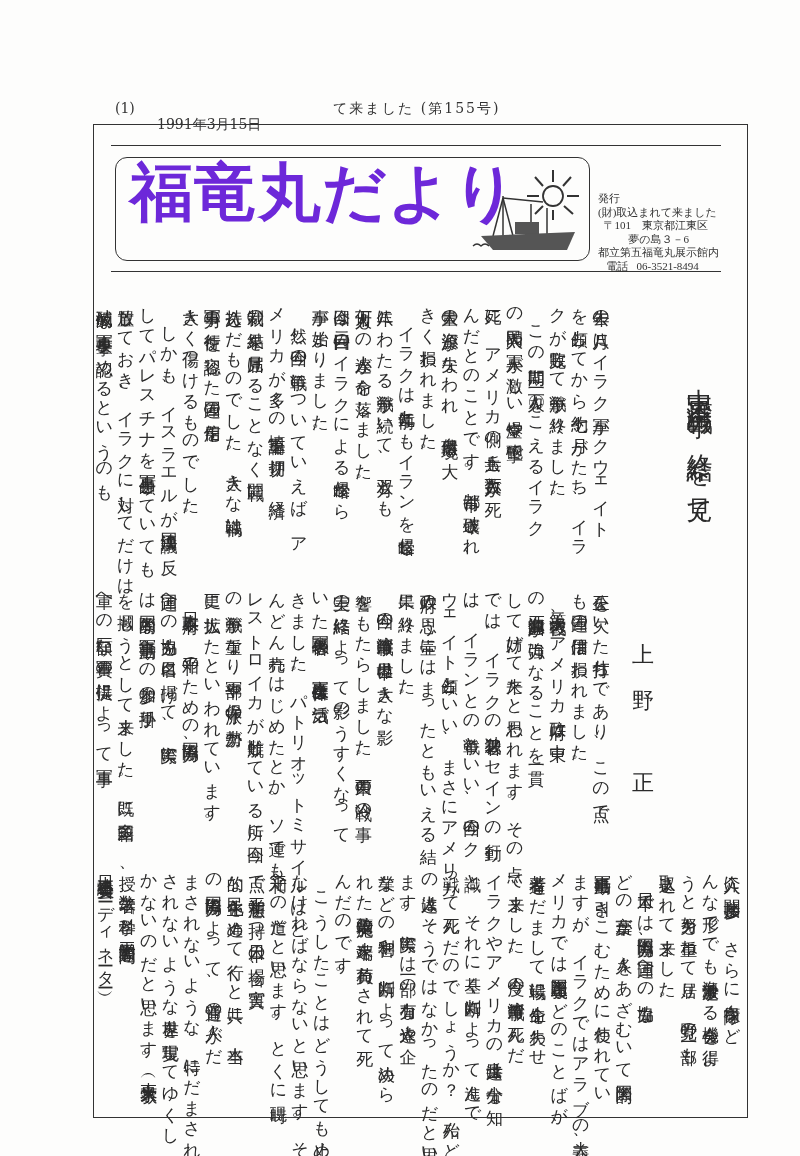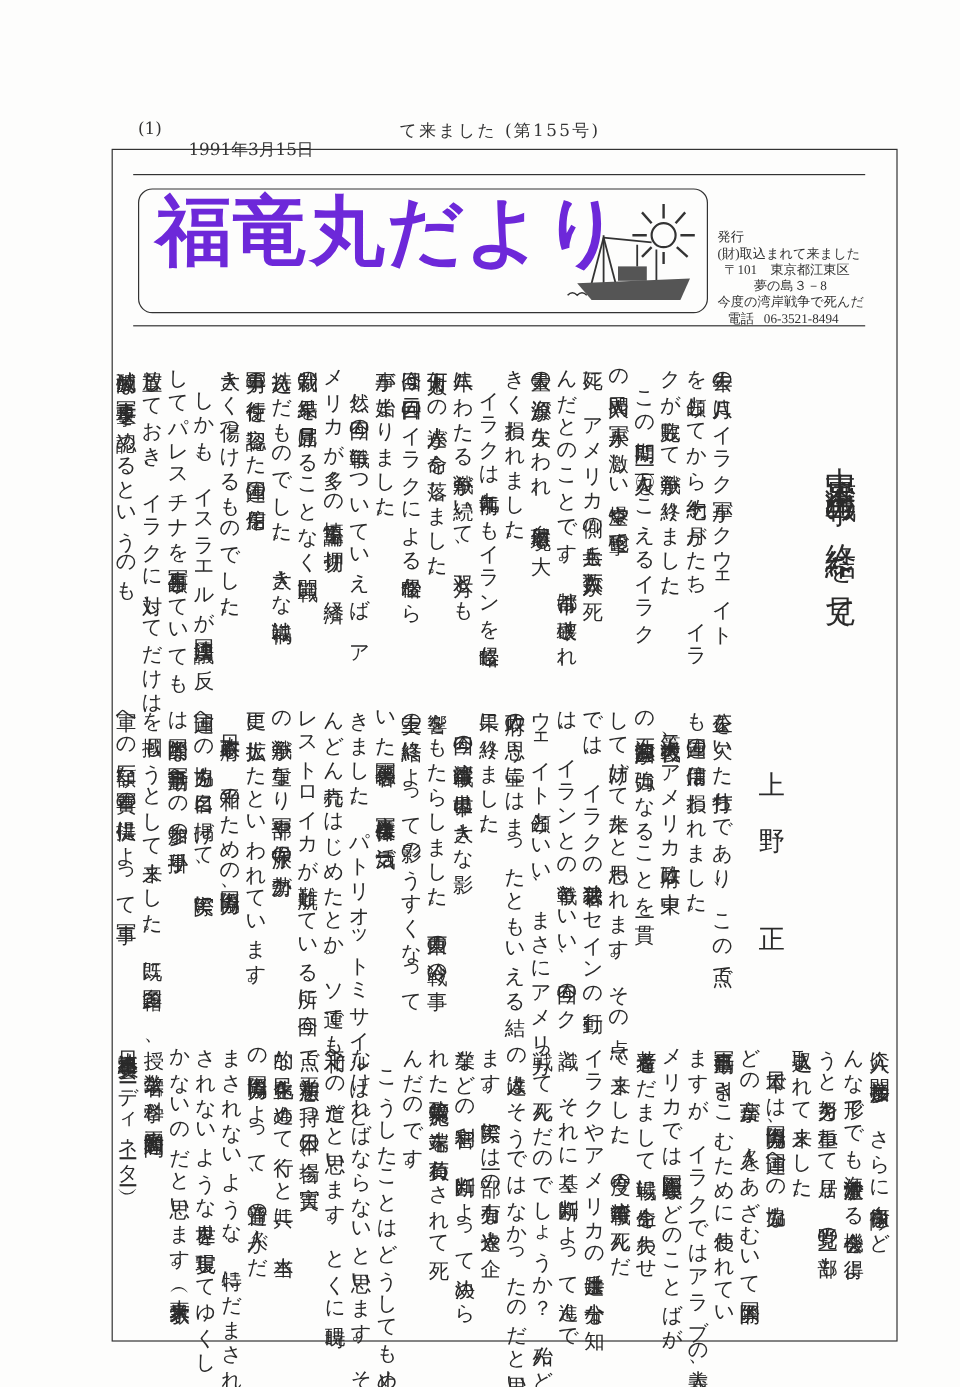--- a/index.html
+++ b/index.html
@@ -104,22 +104,22 @@
     <path d="M10 70 L104 66 L96 84 L22 84 Z" fill="#555"></path>
 
     <path d="M2 80 q4 -4 8 0 q4 -4 8 0" stroke="#333" fill="none" stroke-width="1.3"></path>
   </svg>
 </div>
 
 <div class="publisher">
   <div>発行</div>
   <div>(財)取込まれて来ました</div>
   <div>  〒101    東京都江東区</div>
-  <div>           夢の島３－8</div>
-  <div>今度の湾岸戦争で死んだ</div>
+  <div>           夢の島３－6</div>
+  <div>都立第五福竜丸展示館内</div>
   <div>   電話   06-3521-8494</div>
 </div>
 
 <div class="headline">中東湾岸戦争の終結を見て</div>
 <div class="author">
   <span style="top:0">上</span>
   <span style="top:46px">野</span>
   <span style="top:128px">正</span>
 </div>
 

